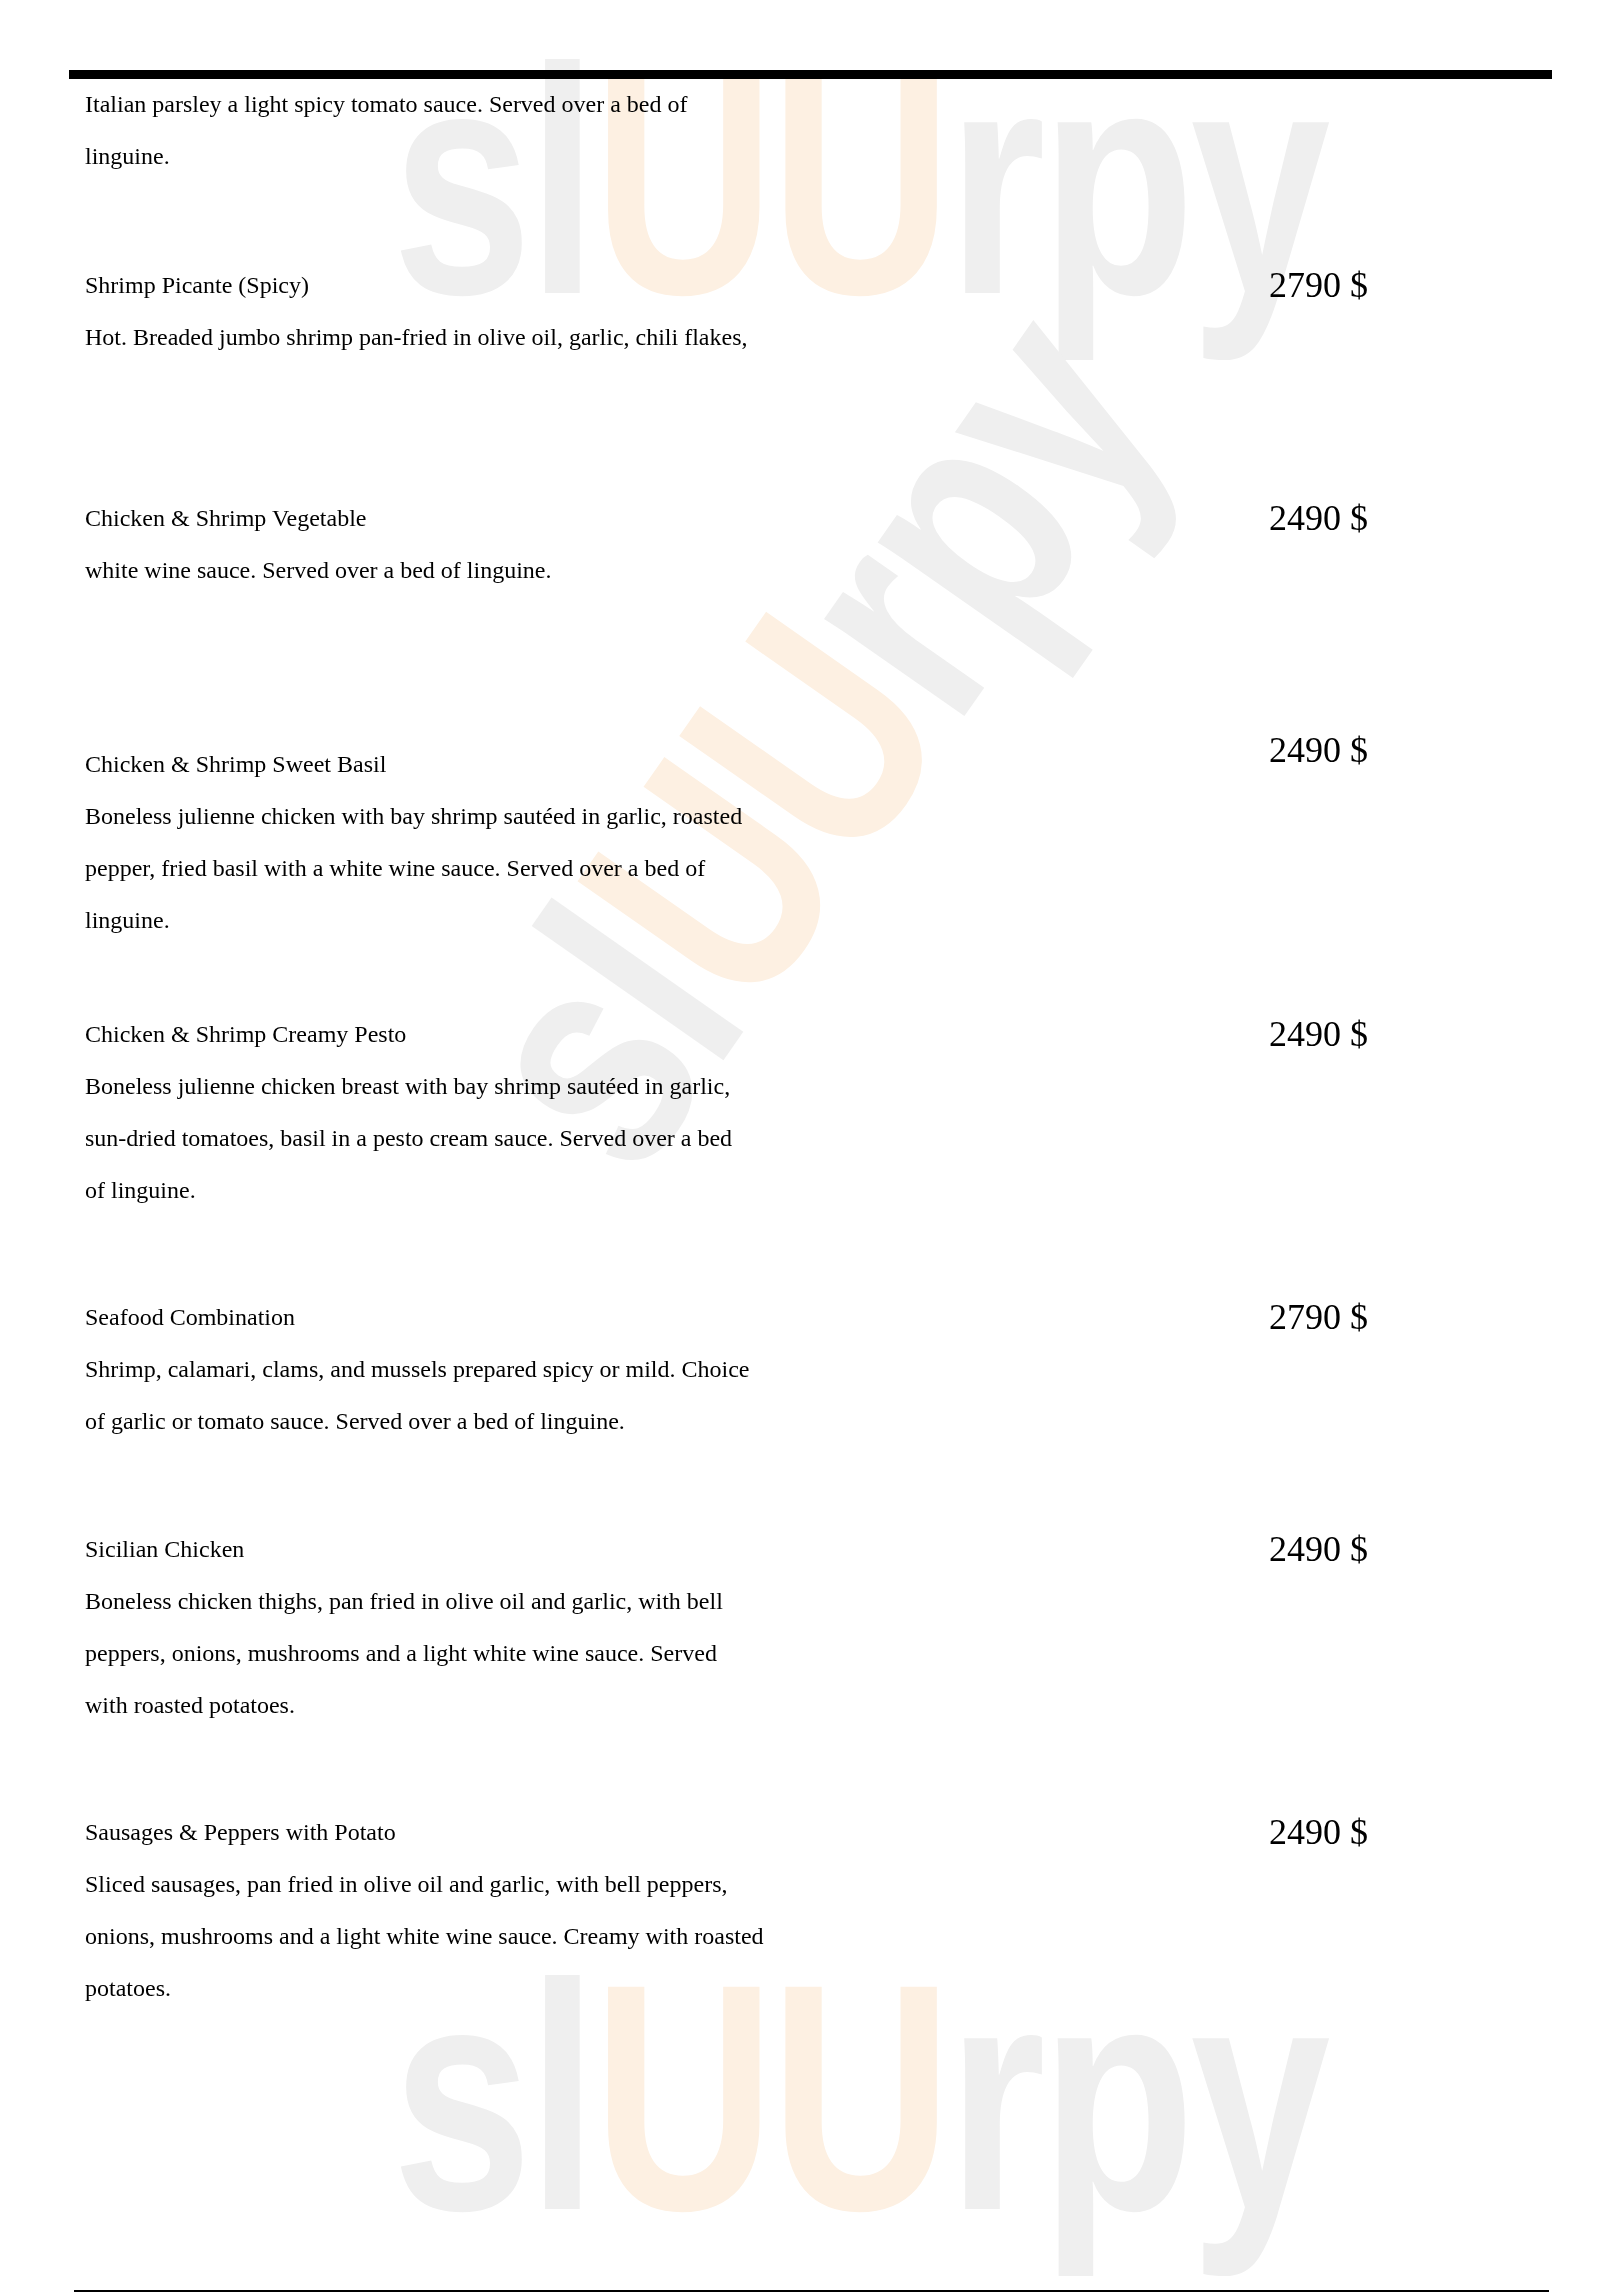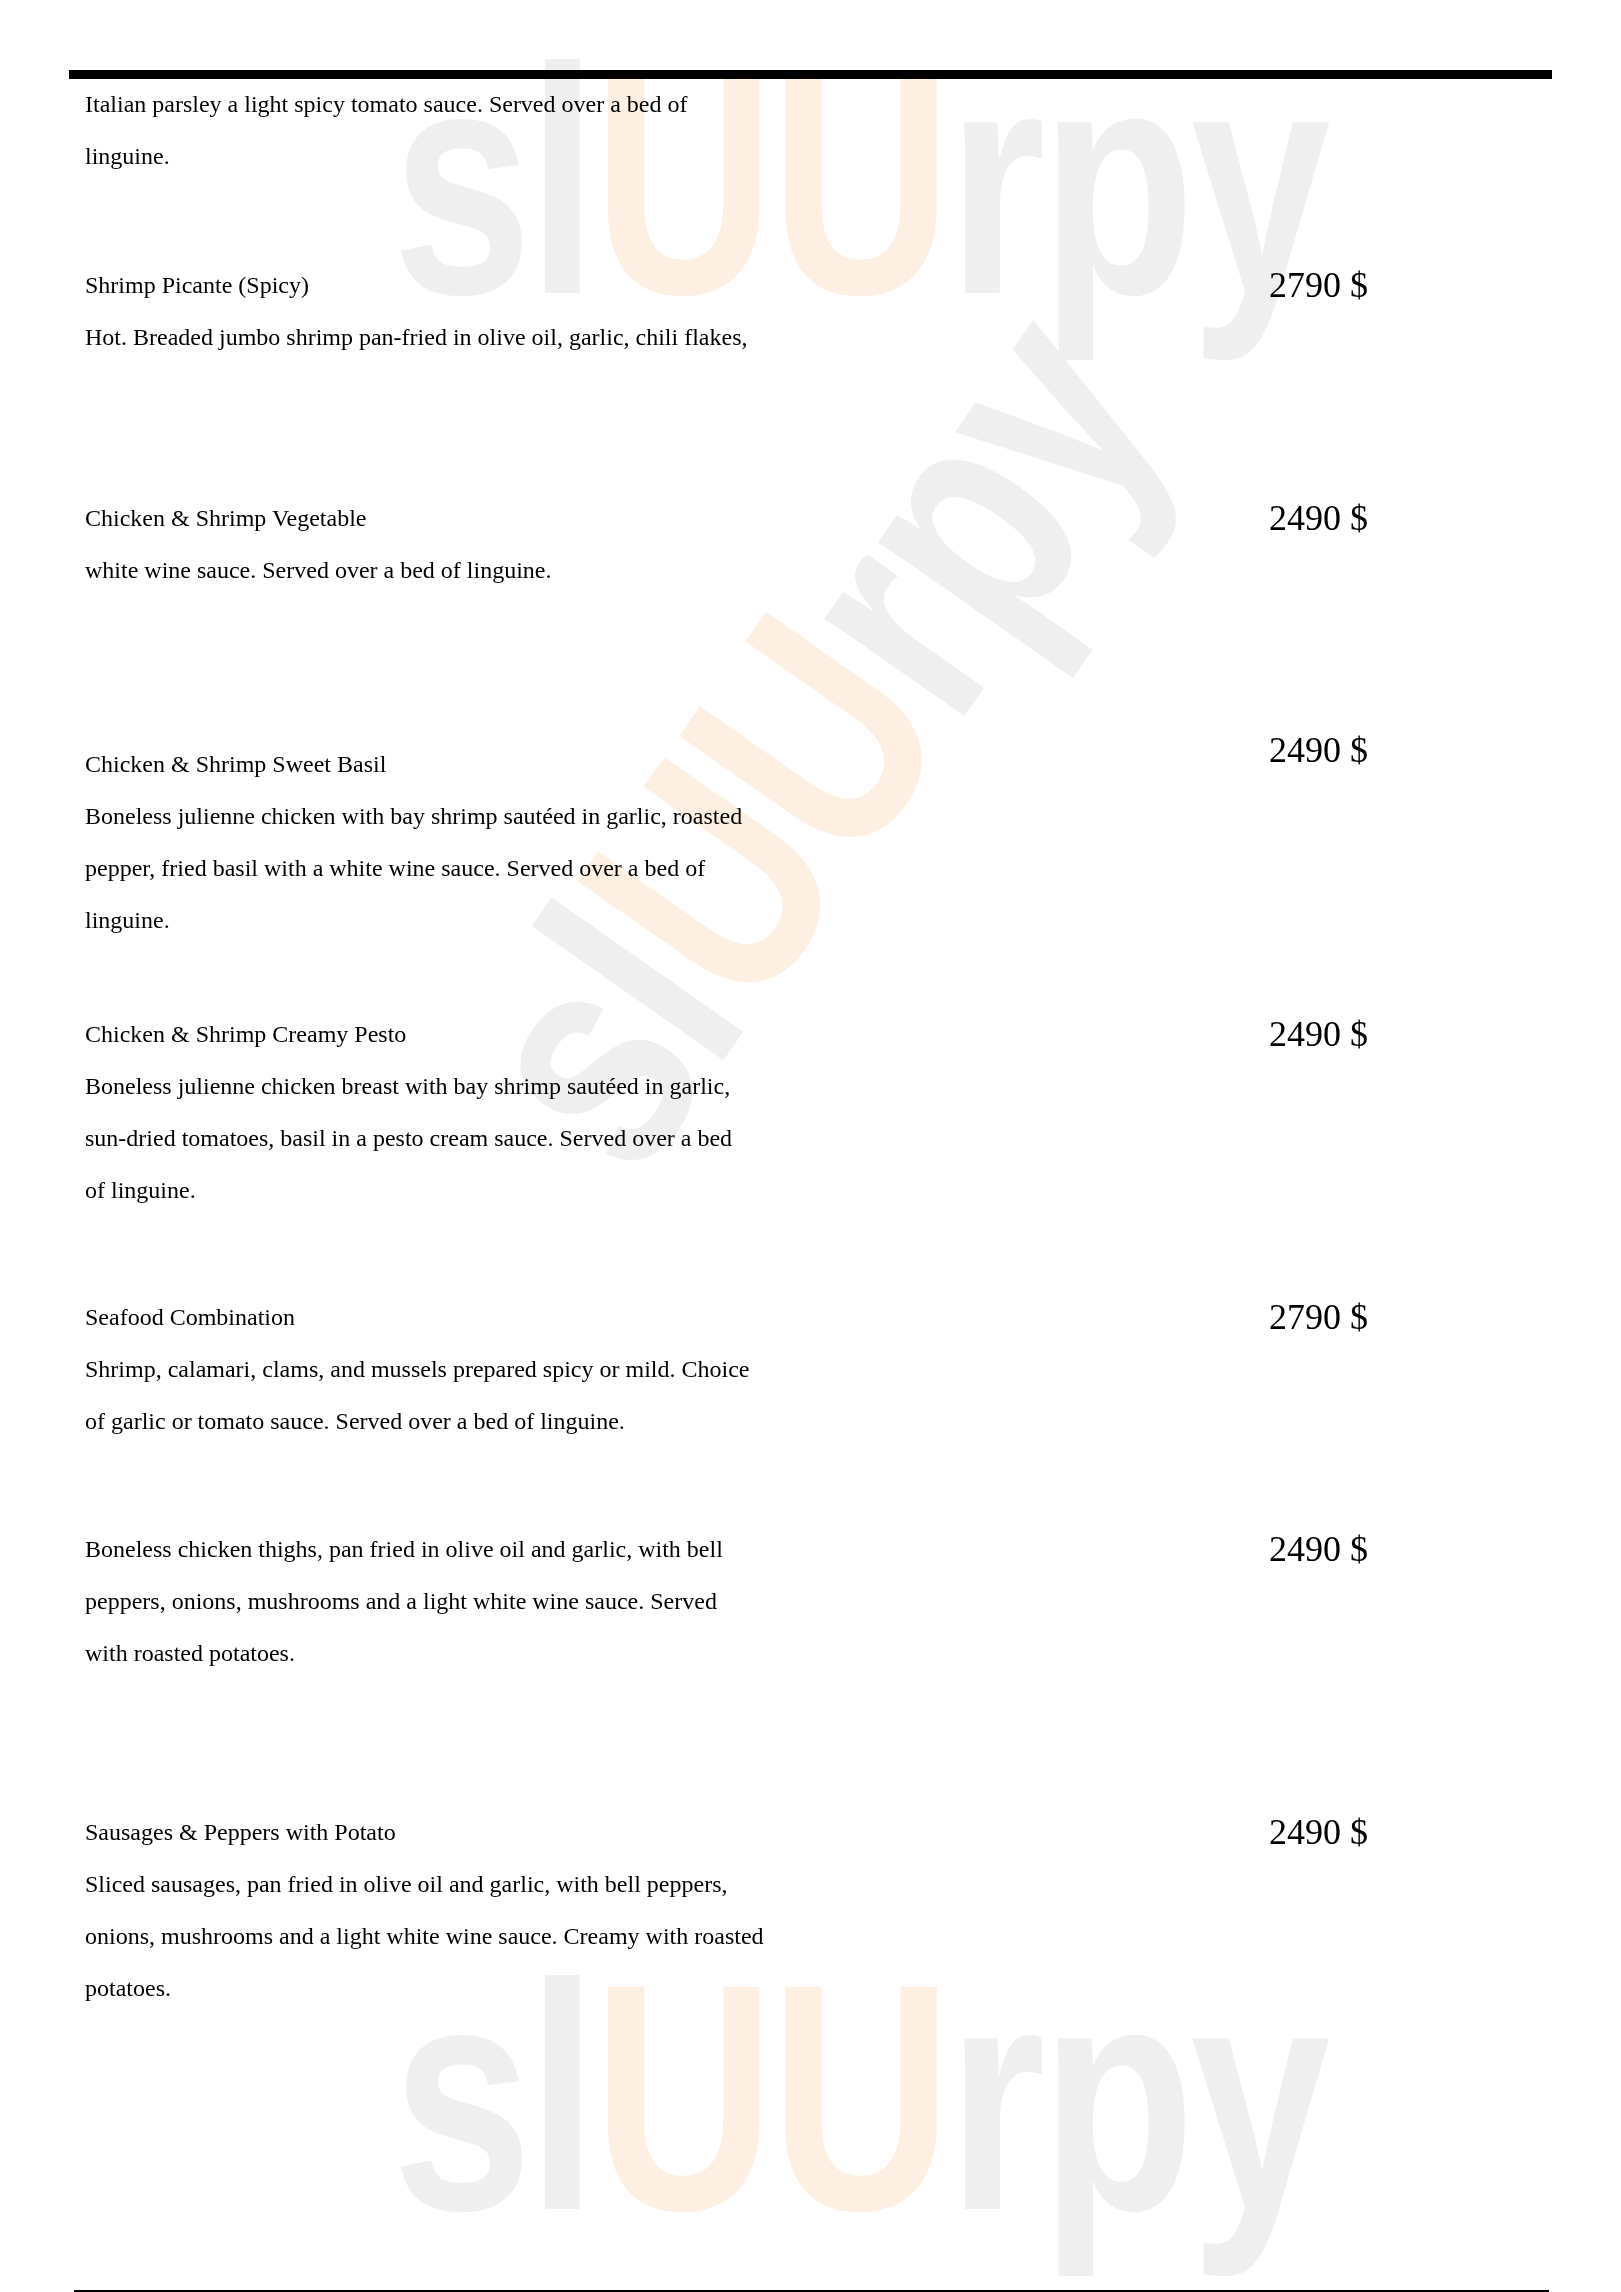--- a/index.html
+++ b/index.html
@@ -67,20 +67,21 @@
 <div class="price" style="top:1008px;">2490 $</div>
 
 <div class="item" style="top:1291px;">
   <span class="title">Seafood Combination</span>
   <span class="desc-line">Shrimp, calamari, clams, and mussels prepared spicy or mild. Choice</span>
   <span class="desc-line">of garlic or tomato sauce. Served over a bed of linguine.</span>
 </div>
 <div class="price" style="top:1291px;">2790 $</div>
 
 <div class="item" style="top:1523px;">
+  <span class="title">Sicilian Chicken</span>
   <span class="desc-line">Boneless chicken thighs, pan fried in olive oil and garlic, with bell</span>
   <span class="desc-line">peppers, onions, mushrooms and a light white wine sauce. Served</span>
   <span class="desc-line">with roasted potatoes.</span>
 </div>
 <div class="price" style="top:1523px;">2490 $</div>
 
 <div class="item" style="top:1806px;">
   <span class="title">Sausages &amp; Peppers with Potato</span>
   <span class="desc-line">Sliced sausages, pan fried in olive oil and garlic, with bell peppers,</span>
   <span class="desc-line">onions, mushrooms and a light white wine sauce. Creamy with roasted</span>

